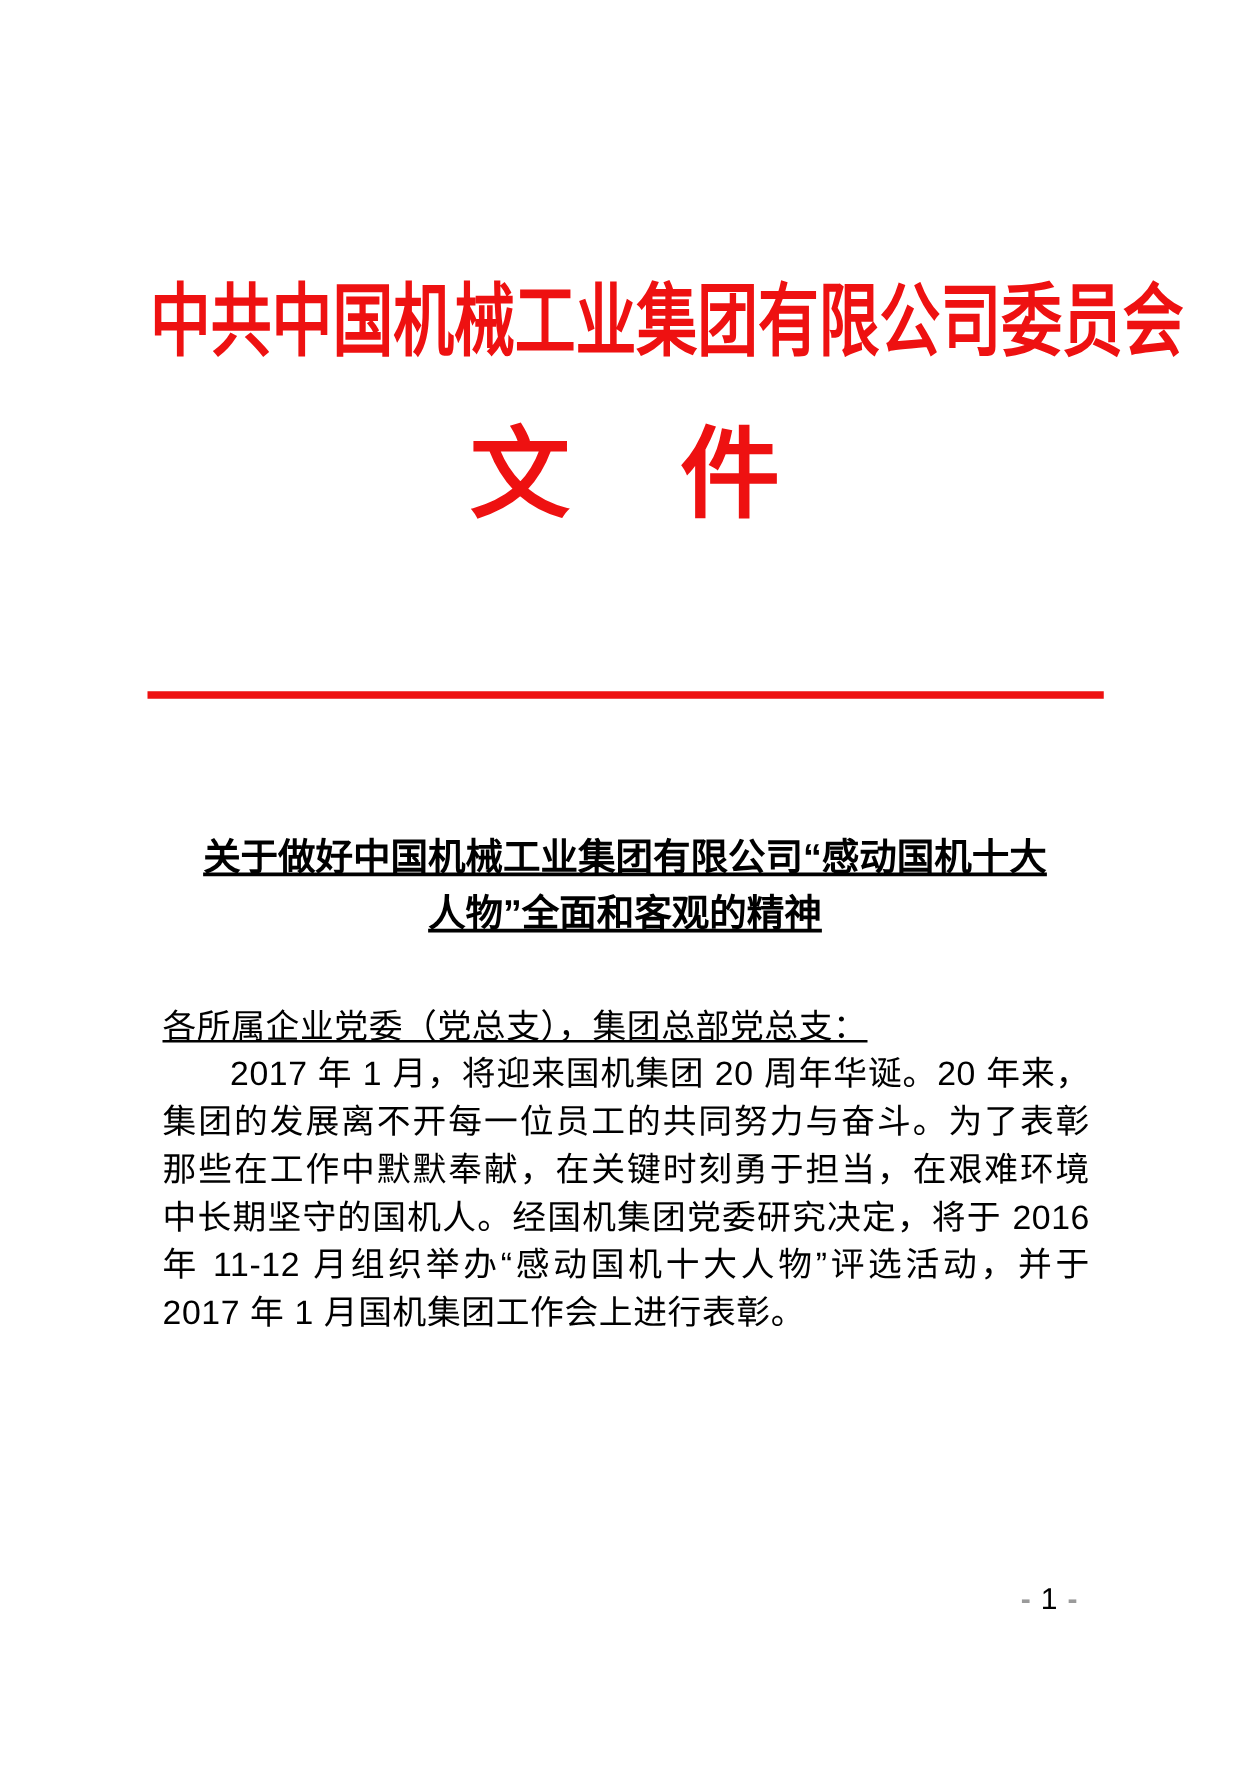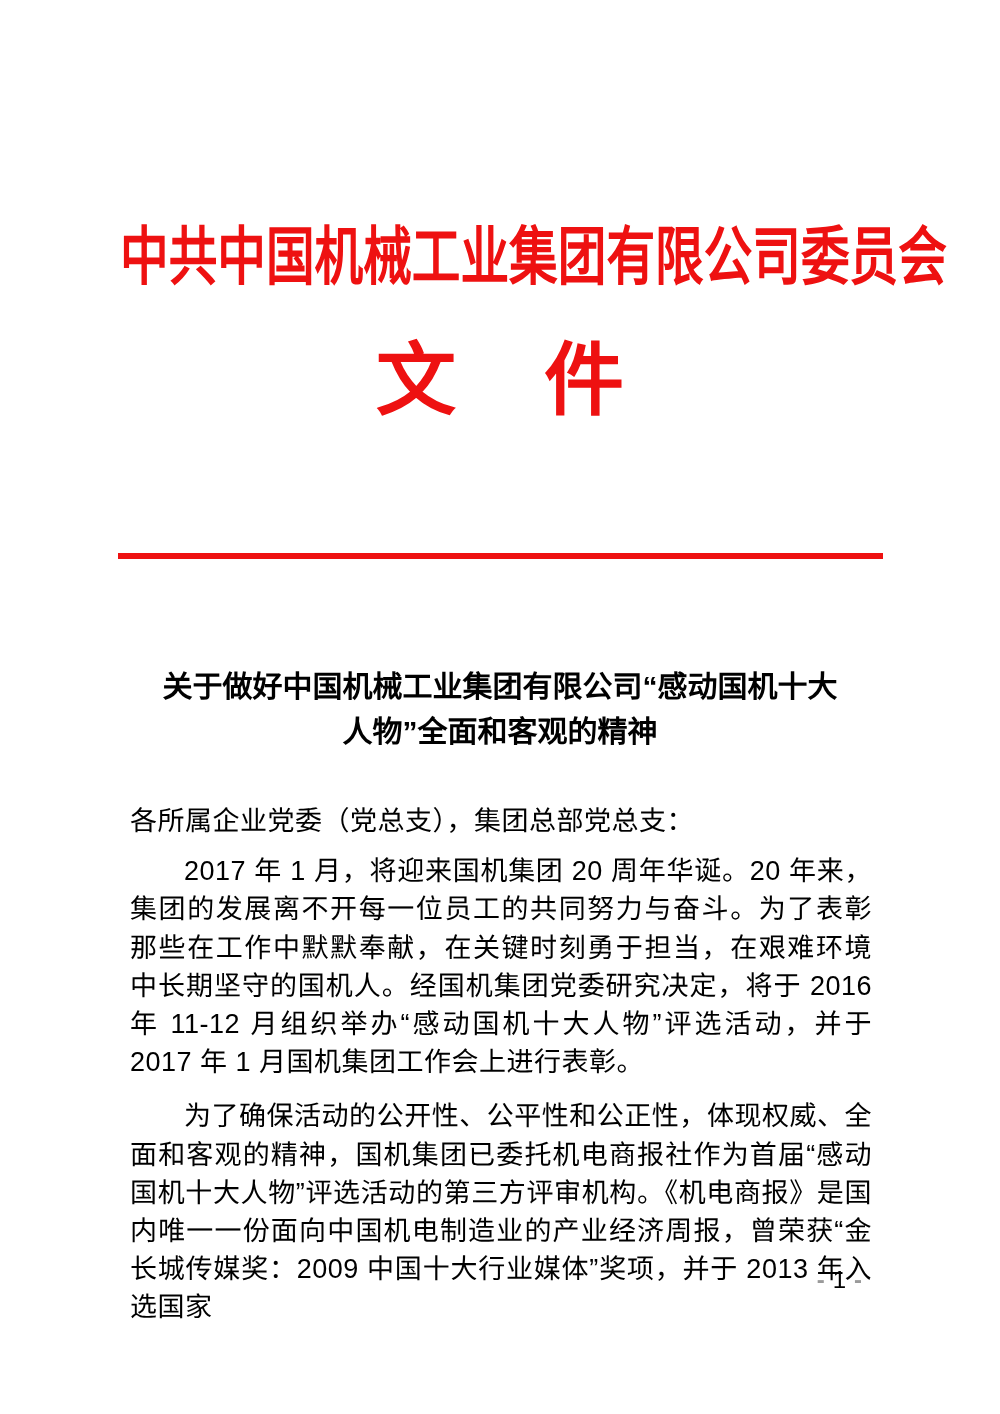--- a/index.html
+++ b/index.html
@@ -76,37 +76,38 @@
   .doc-title {
     position: absolute;
     top: 664px;
     left: 100px;
     width: 800px;
     text-align: center;
     font-weight: 700;
     font-size: 30px;
     line-height: 45px;
     color: #000;
+    text-decoration: underline;
   }
 
   
   .body-block {
     position: absolute;
     top: 802px;
     left: 130px;
     width: 742px;
     font-size: 27px;
     line-height: 38.2px;
     letter-spacing: 0.5px;
     text-align: justify;
     text-justify: inter-character;
     color: #000;
   }
-  .salutation { text-indent: 0; }
-  .para { text-indent: 2em; margin-top: 12px; }
+  .salutation { text-indent: 0; text-decoration: underline; }
+  .para { text-indent: 2em; margin-top: 0; }
   .para.spaced { margin-top: 16px; }
 
   
   .page-number {
     position: absolute;
     top: 1266px;
     right: 130px;
     font-size: 24px;
     line-height: 28px;
     color: #000;
@@ -134,20 +135,19 @@
   <div class="red-rule"></div>
 
   <div class="doc-title">
     <div>关于做好中国机械工业集团有限公司“感动国机十大</div>
     <div>人物”全面和客观的精神</div>
   </div>
 
   <div class="body-block">
     <p class="salutation">各所属企业党委（党总支），集团总部党总支：</p>
     <p class="para">2017 年 1 月，将迎来国机集团 20 周年华诞。20 年来，集团的发展离不开每一位员工的共同努力与奋斗。为了表彰那些在工作中默默奉献，在关键时刻勇于担当，在艰难环境中长期坚守的国机人。经国机集团党委研究决定，将于 2016 年 11-12 月组织举办“感动国机十大人物”评选活动，并于 2017 年 1 月国机集团工作会上进行表彰。</p>
-    <p class="para spaced">为了确保活动的公开性、公平性和公正性，体现权威、全面和客观的精神，国机集团已委托机电商报社作为首届“感动国机十大人物”评选活动的第三方评审机构。《机电商报》是国内唯一一份面向中国机电制造业的产业经济周报，曾荣获“金长城传媒奖：2009 中国十大行业媒体”奖项，并于 2013 年入选国家</p>
   </div>
 
   <div class="page-number">
     <span class="dash">-</span><span>1</span><span class="dash">-</span>
   </div>
 
 </div>
 
 </body></html>

